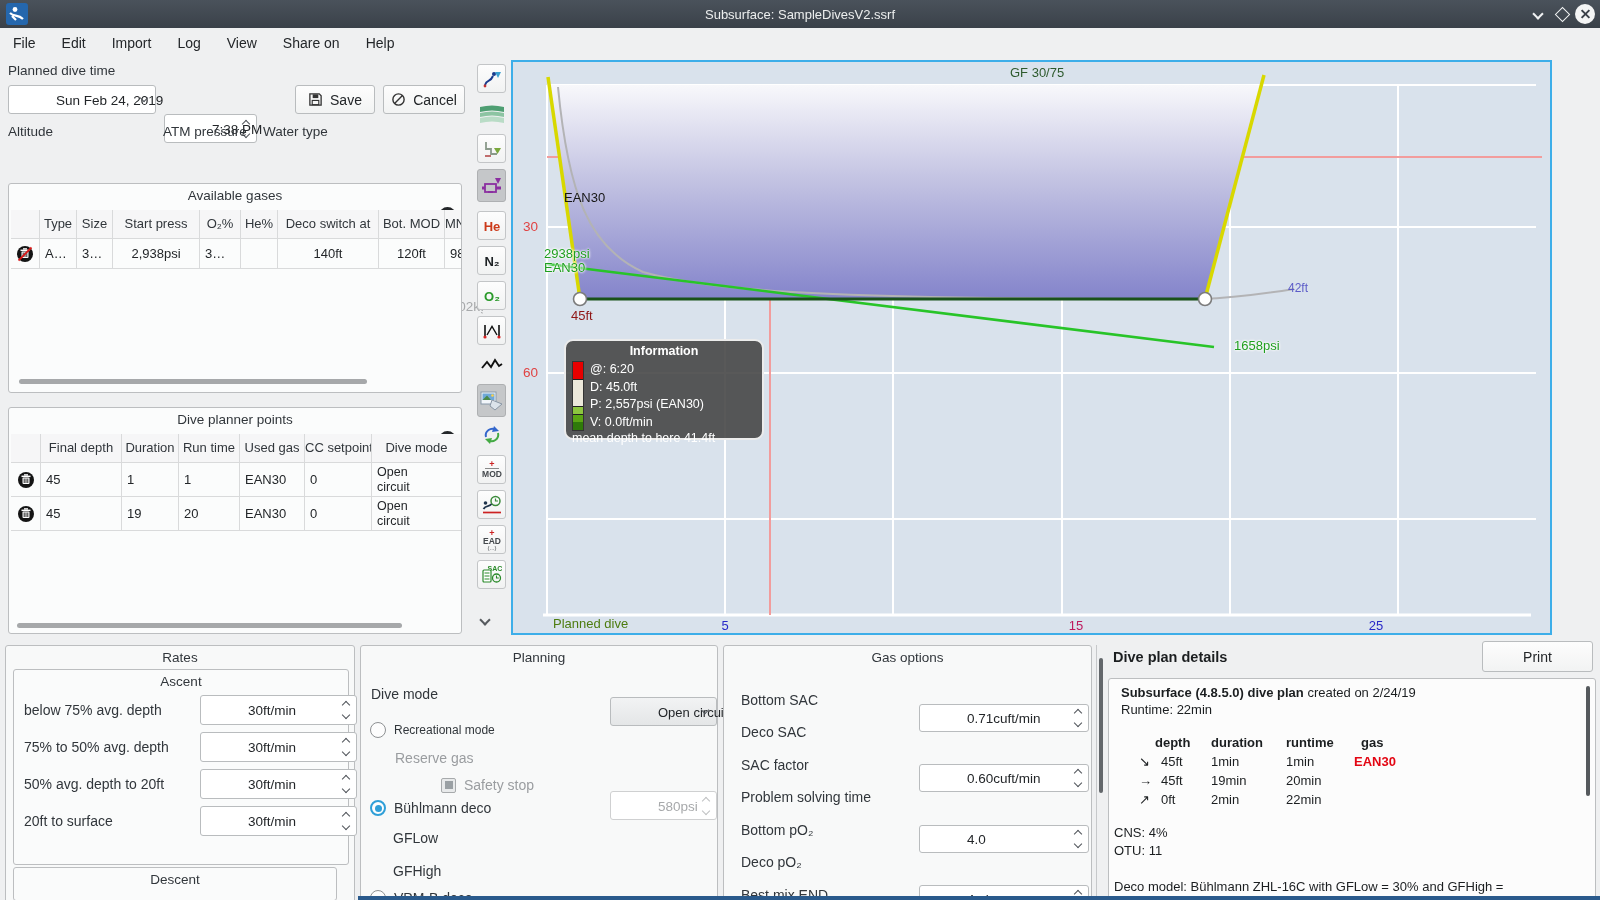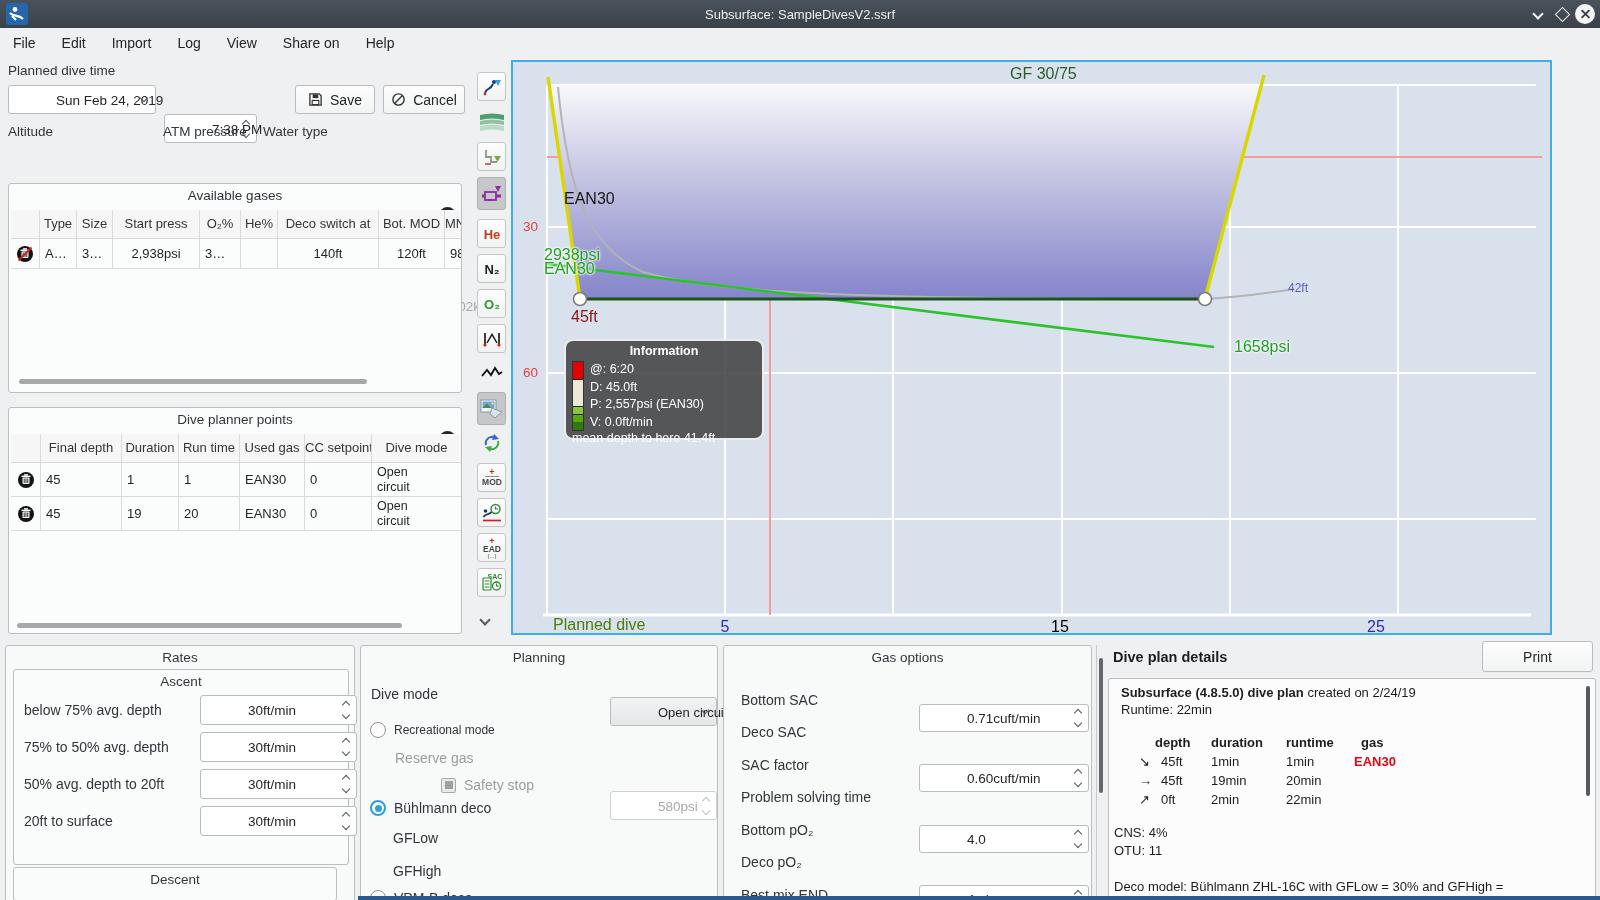--- a/index.html
+++ b/index.html
@@ -49,26 +49,26 @@
 
   .trow { display:flex; }
   .tcell { border-right:1px solid #d9dadb; border-bottom:1px solid #d9dadb; font-size:13px; overflow:hidden; white-space:nowrap; }
   .thead .tcell { background:#f6f6f7; text-align:center; line-height:28px; height:29px; color:#31363b; }
   .tbody .tcell { display:flex; align-items:center; padding-left:5px; }
   .tbody .tcell.center { justify-content:center; padding-left:0; }
   .hscroll { position:absolute; height:5px; border-radius:2.5px; background:#a6a8aa; }
 
   
   .tbtn { position:absolute; left:10px; width:29px; height:29px; border:1px solid #c3c5c7; border-radius:3px;
-    background:linear-gradient(#fdfdfd,#f1f2f2); display:flex; align-items:center; justify-content:center;margin-top:8px; }
+    background:linear-gradient(#fdfdfd,#f1f2f2); display:flex; align-items:center; justify-content:center; }
   .tbtn.sel { background:#c5c7c9; border-color:#aeb0b2; }
 
   
   .chart { position:absolute; left:511px; top:60px; width:1041px; height:575px; background:#d9e2ec; border:2px solid #3daee9; }
-  .clabel { position:absolute; font-size:16px; white-space:nowrap; }
+  .clabel { position:absolute; font-size:13px; white-space:nowrap; }
   .halo { text-shadow:0 0 3px #fff, 0 0 3px #fff, 0 0 2px #fff; }
   .tooltip { position:absolute; left:51px; top:277px; width:200px; height:101px; background:rgba(66,66,66,0.88);
     border:2px solid #ececec; border-radius:9px; color:#fff; font-size:12.5px; padding:2px 6px 0 6px; }
   .tooltip .ttitle { text-align:center; font-weight:bold; height:18px; line-height:17px; }
   .ttbody { display:flex; gap:6px; }
   .ttbar { width:12px; height:70px; display:flex; flex-direction:column; border:1px solid #333; }
   .ttlines div { height:17.5px; line-height:17.5px; white-space:nowrap; }
 
   
   .grouprow { position:absolute; display:flex; align-items:center; }
@@ -419,21 +419,21 @@
       <line x1="67" y1="237" x2="692" y2="237" stroke="#1a521a" stroke-width="3"></line>
 
       <circle cx="67" cy="237" r="6.5" fill="#fff" stroke="#7c7c7c" stroke-width="1.6"></circle>
       <circle cx="692" cy="237" r="6.5" fill="#fff" stroke="#7c7c7c" stroke-width="1.6"></circle>
     </svg>
 
     <div class="clabel" style="left:497px;top:3px;color:#2d5a2d">GF 30/75</div>
     <div class="clabel" style="left:10px;top:157px;color:#e04343;font-size:13.5px">30</div>
     <div class="clabel" style="left:10px;top:303px;color:#e04343;font-size:13.5px">60</div>
     <div class="clabel" style="left:204px;top:556px;width:16px;text-align:center;color:#2828c8">5</div>
-    <div class="clabel" style="left:538px;top:556px;width:26px;text-align:left;color:#000000">15</div>
+    <div class="clabel" style="left:550px;top:556px;width:26px;text-align:center;color:#be185d">15</div>
     <div class="clabel" style="left:850px;top:556px;width:26px;text-align:center;color:#2828c8">25</div>
     <div class="clabel" style="left:51px;top:128px;color:#161616">EAN30</div>
     <div class="clabel halo" style="left:31px;top:184px;color:#1f9f1f">2938psi</div>
     <div class="clabel halo" style="left:31px;top:198px;color:#1f9f1f">EAN30</div>
     <div class="clabel" style="left:58px;top:246px;color:#8f1515">45ft</div>
     <div class="clabel" style="left:775px;top:219px;color:#5c5cc8;font-size:12px">42ft</div>
     <div class="clabel halo" style="left:721px;top:276px;color:#1f9f1f">1658psi</div>
     <div class="clabel" style="left:40px;top:554px;color:#4d7c0f">Planned dive</div>
 
     <div class="tooltip">

